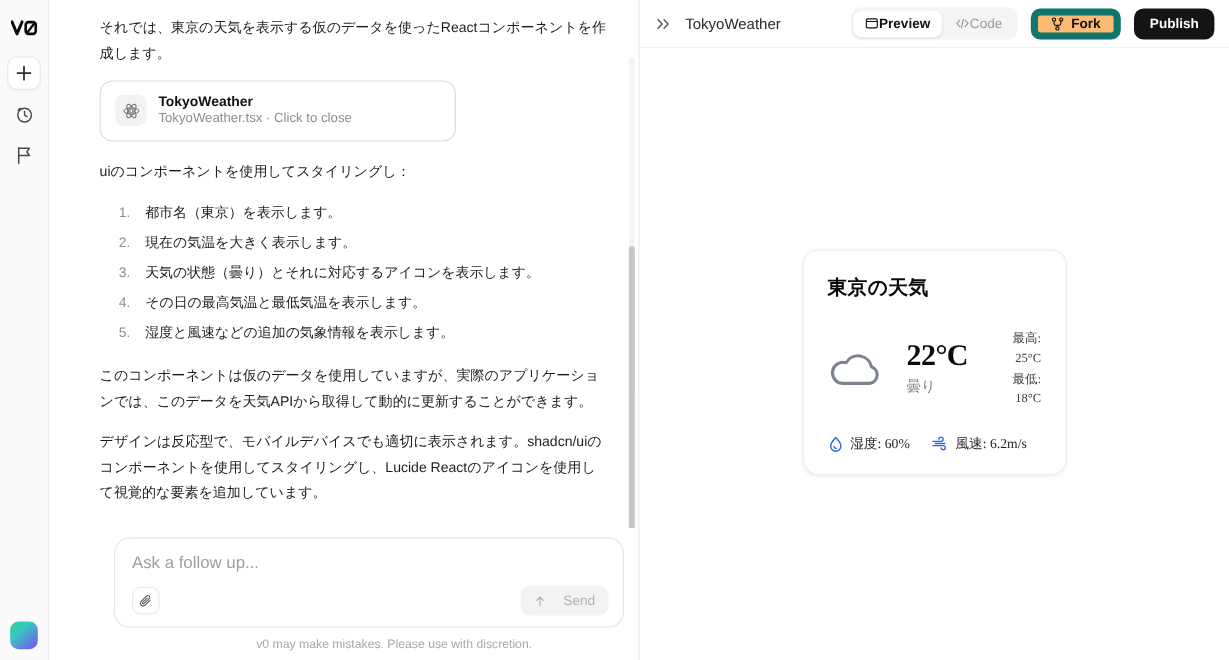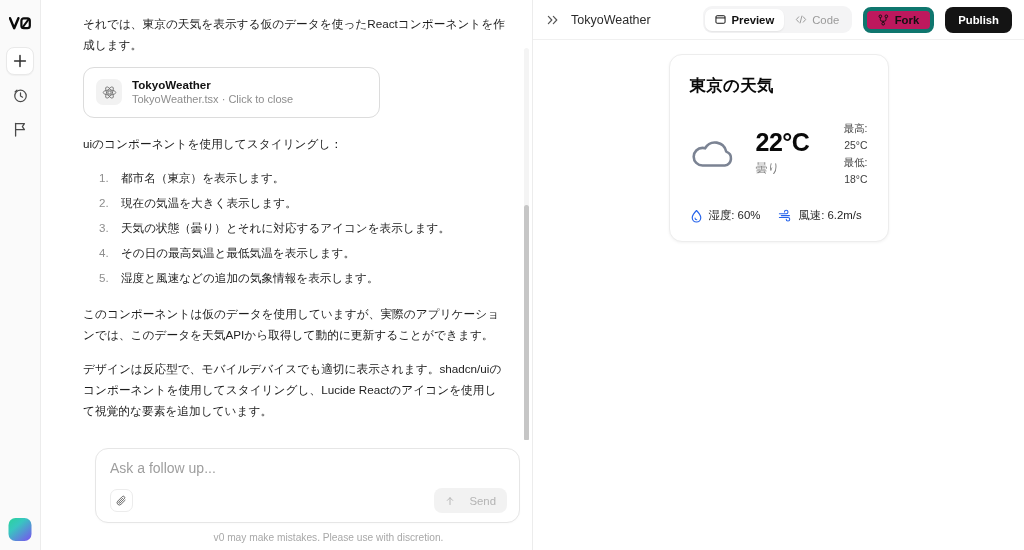--- a/index.html
+++ b/index.html
@@ -130,40 +130,40 @@
     height: 40px; flex: 0 0 40px; display: flex; align-items: center;
     padding: 0 12px 0 13px; border-bottom: 1px solid #f0f0f0; gap: 11px;
   }
   .chev { color: #555; display: flex; align-items: center; cursor: pointer; font-size: 13px; }
   .prev-title { font-size: 12.5px; color: #2b2b2b; }
   .seg {
     display: flex; align-items: center; background: #f4f4f5;
     border-radius: 9px; padding: 2.5px; gap: 1px;
   }
   .seg-item {
-    display: inline-flex; align-items: center; gap: 5px;
+    display: inline-flex; align-items: center; 
     height: 22px; padding: 0 10px; border-radius: 7px;
     font-size: 11.3px; color: #9a9a9a; cursor: pointer;
   }
   .seg-item.on {
     background: #fff; color: #111; font-weight: bold;
     box-shadow: 0 1px 2px rgba(0,0,0,.07);
   }
   .btn-light {
     display: inline-flex; align-items: center; gap: 6px; height: 26px;
-    padding: 0 11px; border-radius: 8px; background: #be185d;
-    border: 4px solid #0f766e; font-size: 11.3px; color: #111;
+    padding: 0 11px; border-radius: 8px; background: #fdba74;
+    border: 6px solid #0f766e; font-size: 11.3px; color: #111;
     font-weight: bold; cursor: pointer;
   }
   .btn-dark {
     display: inline-flex; align-items: center; justify-content: center; height: 26px;
     padding: 0 13px; border-radius: 8px; background: #141414;
     font-size: 11.3px; color: #fff; font-weight: bold; cursor: pointer;
   }
-  .prev-body { flex: 1; display: flex; align-items: flex-start; justify-content: center; }
+  .prev-body { flex: 1; display: flex; align-items: center; justify-content: center; font-family: Liberation Serif, serif; }
 
   
   .wcard {
     width: 220px; background: #fff; border: 1px solid #ededed;
     border-radius: 13px; padding: 20px 20px 18px 20px;
     box-shadow: 0 1px 3px rgba(0,0,0,.05);
     margin-top: 14px;
   }
   .wtitle { font-size: 16.5px; font-weight: bold; color: #0a0a0a; letter-spacing: .3px; }
   .wmain { display: flex; align-items: center; margin-top: 21px; gap: 16px; }

